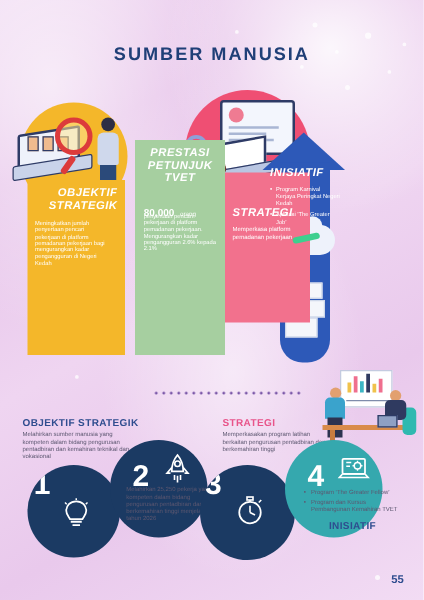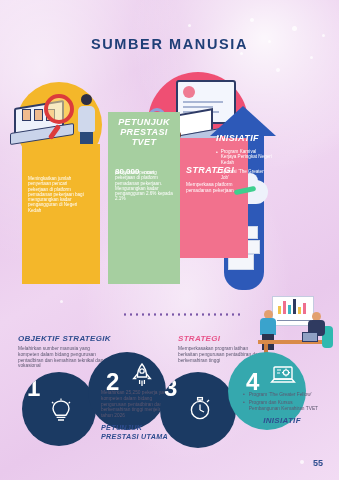--- a/index.html
+++ b/index.html
@@ -188,21 +188,21 @@
     position: absolute; border-radius: 50%;
     color: #fff; overflow: hidden;
   }
   .circ .num {
     position: absolute; font-size: 24px; font-weight: bold; color: #fff;
   }
   .icon-svg { position: absolute; }
 
   .stxt { position: absolute; }
   .stxt .h {
-    font-weight: bold; font-style: italic; letter-spacing: .3px;
+    font-weight: bold; letter-spacing: .3px;
   }
   .stxt .b { line-height: 1.2; }
 
   .pagenum {
     position: absolute; right: 16px; bottom: 12px;
     font-size: 9px; font-weight: bold; color: #2f4d8f; margin-left: 26px;
   }
 </style>
 </head>
 <body>
@@ -262,27 +262,31 @@
       <div class="cloud"></div>
       <div class="cloud-bar"></div>
       <div class="box" style="left:18px;top:112px;width:18px;height:16px;"></div>
       <div class="box" style="left:34px;top:120px;width:14px;height:13px;"></div>
       <div class="box" style="left:14px;top:128px;width:22px;height:20px;"></div>
       <div class="box" style="left:34px;top:134px;width:16px;height:14px;"></div>
       <div class="box" style="left:18px;top:148px;width:26px;height:16px;"></div>
     </div>
 
     <div class="yellow-blk">
+      <div class="blk-head" style="position:absolute;right:6px;top:6px;font-size:9px;text-align:right;color:#fff;">
+        <div>OBJEKTIF</div>
+        <div>STRATEGIK</div>
+      </div>
       <div class="blk-body" style="position:absolute;left:6px;top:32px;width:56px;font-size:4.6px;color:#ffffff;">Meningkatkan jumlah penyertaan pencari pekerjaan di platform pemadanan pekerjaan bagi mengurangkan kadar pengangguran di Negeri Kedah</div>
     </div>
 
     <div class="green-blk">
       <div class="blk-head" style="position:absolute;left:0;top:6px;width:100%;text-align:center;font-size:9px;color:#fff;">
+        <div>PRESTASI</div>
         <div>PETUNJUK</div>
-        <div>PRESTASI</div>
         <div>TVET</div>
       </div>
       <div style="position:absolute;left:7px;top:48px;width:60px;">
         <span style="font-size:8px;font-weight:bold;color:#fff;">80,000</span>
         <span style="font-size:5px;color:#fff;">orang</span>
       </div>
       <div class="blk-body" style="position:absolute;left:7px;top:58px;width:58px;font-size:4.6px;color:#ffffff;">penyertaan pencari pekerjaan di platform pemadanan pekerjaan. Mengurangkan kadar pengangguran 2.6% kepada 2.1%</div>
     </div>
 
     <div class="pink-blk">
@@ -350,21 +354,20 @@
       <circle cx="12" cy="9" r="2.2" fill="none" stroke="#ffffff" stroke-width="1.3"></circle>
       <path d="M7.4 12 L3.6 16.5 L6.4 16.5" fill="none" stroke="#ffffff" stroke-width="1.3"></path>
       <path d="M16.6 12 L20.4 16.5 L17.6 16.5" fill="none" stroke="#ffffff" stroke-width="1.3"></path>
       <line x1="9.6" y1="18" x2="9.6" y2="22" stroke="#ffffff" stroke-width="1.3"></line>
       <line x1="12" y1="18.5" x2="12" y2="24" stroke="#ffffff" stroke-width="1.3"></line>
       <line x1="14.4" y1="18" x2="14.4" y2="22" stroke="#ffffff" stroke-width="1.3"></line>
     </svg>
   </div>
   <div class="stxt" style="left:101px;top:390px;width:76px;">
     <div class="b" style="font-size:4.8px;color:#5c5770;width:72px;">Melahirkan 25,250 pekerja yang kompeten dalam bidang pengurusan pentadbiran dan berkemahiran tinggi menjelang tahun 2026</div>
-    <div class="h" style="font-size:7.2px;color:#2f4d8f;margin-top:4px;width:74px;line-height:1.25;">PETUNJUK PRESTASI UTAMA</div>
   </div>
 
   <div class="stxt" style="left:178px;top:334px;width:96px;">
     <div class="h" style="font-size:8px;color:#e8548a;">STRATEGI</div>
     <div class="b" style="font-size:4.8px;color:#5c5770;margin-top:3px;width:88px;">Memperkasakan program latihan berkaitan pengurusan pentadbiran dan berkemahiran tinggi</div>
   </div>
   <div class="circ" style="left:160px;top:372px;width:76px;height:76px;background:#1b3a63;">
     <span class="num" style="left:4px;top:2px;">3</span>
     <svg class="icon-svg" style="left:28px;top:24px;" width="24" height="26" viewBox="0 0 24 26">
       <circle cx="12" cy="14" r="8.6" fill="none" stroke="#ffffff" stroke-width="1.4"></circle>

